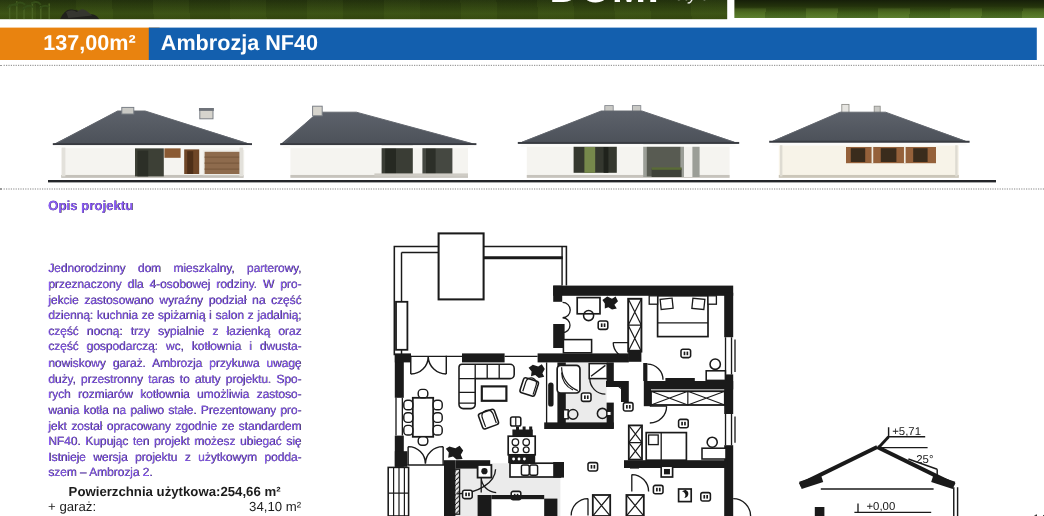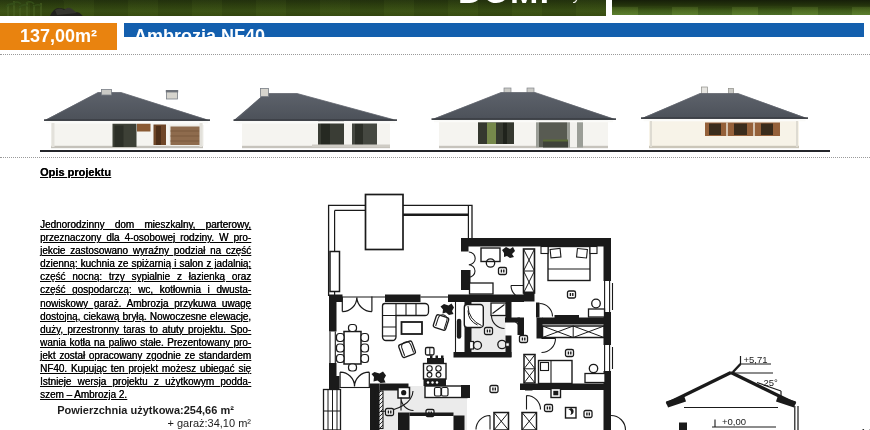--- a/index.html
+++ b/index.html
@@ -19,23 +19,23 @@
     <path d="M6,7 q4,-5 9,-2 M12,4 q5,-4 9,0 M19,8 q4,-5 9,-2 M26,3 q5,-3 8,1 M33,7 q4,-4 8,-1" stroke="#344d18" stroke-width="1.6" fill="none"></path>
   </svg>
   <div class="abs" style="left:458px;top:-28px;font-weight:700;font-size:34px;color:#fff;letter-spacing:0.5px;">DOM!</div>
   <div class="abs" style="left:548px;top:-13.5px;font-style:italic;font-size:14px;color:#f3f3ee;">in style</div>
 </div>
 
 <div class="abs" style="left:612px;top:0;width:258px;height:15px;background:linear-gradient(180deg,#161f09 0%,#24330c 35%,#42601a 70%,#53772a 100%);overflow:hidden;">
   <div class="abs" style="left:0;top:7px;width:258px;height:8px;background:repeating-linear-gradient(92deg,rgba(150,180,80,0.14) 0 26px,rgba(20,30,8,0.10) 26px 60px);"></div>
 </div>
 
-<div class="abs" style="left:0;top:23px;width:117px;height:27px;background:#e9830f;color:#fff;font-weight:700;font-size:18px;text-align:center;line-height:26px;">137,00m²</div>
-
-<div class="abs" style="left:124px;top:23px;width:740px;height:14px;background:#135fae;color:#fff;font-weight:700;font-size:18px;line-height:26px;"><span style="margin-left:10px;">Ambrozja NF40</span></div>
+<div class="abs" style="left:0;top:23px;width:117px;height:27px;background:#e9830f;color:#fff;font-weight:700;font-size:18px;text-align:center;line-height:26px;padding-left:16px;">137,00m²</div>
+
+<div class="abs" style="left:124px;top:23px;width:740px;height:27px;background:#135fae;color:#fff;font-weight:700;font-size:18px;line-height:26px;"><span style="margin-left:10px;">Ambrozja NF40</span></div>
 
 <div class="abs" style="left:0;top:54px;width:870px;height:0;border-top:1px dotted #9a9a9a;"></div>
 
 <div class="abs" style="left:0;top:157px;width:870px;height:0;border-top:1px dotted #9a9a9a;"></div>
 
 <svg class="abs" style="left:0;top:80px;" width="870" height="75" viewBox="0 80 870 75">
 <defs>
 <linearGradient id="roofg" x1="0" y1="0" x2="0" y2="1">
 <stop offset="0" stop-color="#5d626b"></stop>
           <stop offset="1" stop-color="#4c5159"></stop>
@@ -129,48 +129,48 @@
 <path d="M700,93.5 L738,93.5 M700,93.5 L644.5,117.5 M738,93.5 L804,117.5" stroke="#62666e" stroke-width="0.8" fill="none"></path>
 <rect x="641" y="117.3" width="167" height="1.6" fill="#383b41"></rect>
 <rect x="643.5" y="119.3" width="162" height="2" fill="#fbfbf9"></rect>
 
 <rect x="650" y="121" width="2" height="26" fill="#dedbd2"></rect>
 <rect x="796" y="121" width="2" height="26" fill="#dedbd2"></rect>
 </svg>
 
 <div class="abs" style="left:40px;top:150px;width:790px;height:1.8px;background:#24262a;"></div>
 
-<div class="abs" style="left:40px;top:166px;width:211px;color:#000000;text-decoration:underline;">
+<div class="abs" style="left:40px;top:166px;width:211px;color:#8b5cf6;">
 
   <div style="font-size:11px;line-height:13px;font-weight:700;margin-bottom:2px;text-shadow:0.3px 0 0 #1c1c1c;">Opis projektu</div>
 
   <div style="font-size:10px;line-height:13.1px;letter-spacing:-0.05px;font-weight:400;text-shadow:0.35px 0 0 #1c1c1c;margin-top:39px;">
     <div style="text-align:justify;text-align-last:justify;">Jednorodzinny dom mieszkalny, parterowy,</div>
     <div style="text-align:justify;text-align-last:justify;">przeznaczony dla 4-osobowej rodziny. W&nbsp;pro-</div>
     <div style="text-align:justify;text-align-last:justify;">jekcie zastosowano wyraźny podział na część</div>
     <div style="text-align:justify;text-align-last:justify;">dzienną: kuchnia ze spiżarnią i&nbsp;salon z&nbsp;jadalnią;</div>
     <div style="text-align:justify;text-align-last:justify;">część nocną: trzy sypialnie z&nbsp;łazienką oraz</div>
     <div style="text-align:justify;text-align-last:justify;">część gospodarczą: wc, kotłownia i&nbsp;dwusta-</div>
     <div style="text-align:justify;text-align-last:justify;">nowiskowy garaż. Ambrozja przykuwa uwagę</div>
-    <div style="text-align:justify;text-align-last:justify;">dostojną, ciekawą bryłą. Nowoczesne elewacje,</div>
     <div style="text-align:justify;text-align-last:justify;">duży, przestronny taras to atuty projektu. Spo-</div>
+    <div style="text-align:justify;text-align-last:justify;">rych rozmiarów kotłownia umożliwia zastoso-</div>
     <div style="text-align:justify;text-align-last:justify;">wania kotła na paliwo stałe. Prezentowany pro-</div>
     <div style="text-align:justify;text-align-last:justify;">jekt został opracowany zgodnie ze standardem</div>
     <div style="text-align:justify;text-align-last:justify;">NF40. Kupując ten projekt możesz ubiegać się</div>
     <div style="text-align:justify;text-align-last:justify;">Istnieje wersja projektu z&nbsp;użytkowym podda-</div>
     <div>szem – Ambrozja 2.</div>
   </div>
 </div>
 
 <div class="abs" style="left:40px;top:404px;width:211px;font-size:11px;color:#1c1c1c;">
   <div style="display:flex;justify-content:center;">
         <span style="font-weight:700;">Powierzchnia użytkowa:</span>
         <span style="font-weight:700;">254,66 m²</span>
       </div>
-  <div style="display:flex;justify-content:flex-end;margin-top:1px;">
+  <div style="display:flex;justify-content:space-between;margin-top:1px;">
         <span>+ garaż:</span>
         <span>34,10 m²</span>
       </div>
 </div>
 
 <svg class="abs" style="left:290px;top:185px;" width="350" height="245" viewBox="290 185 350 245">
 <defs>
 <g id="icon">
           <rect x="0" y="0" width="8" height="7" rx="1.6" fill="#fff" stroke="#1a1a1a" stroke-width="1.3"></rect>
           <rect x="2.2" y="2" width="1.4" height="3" fill="#1a1a1a"></rect>

